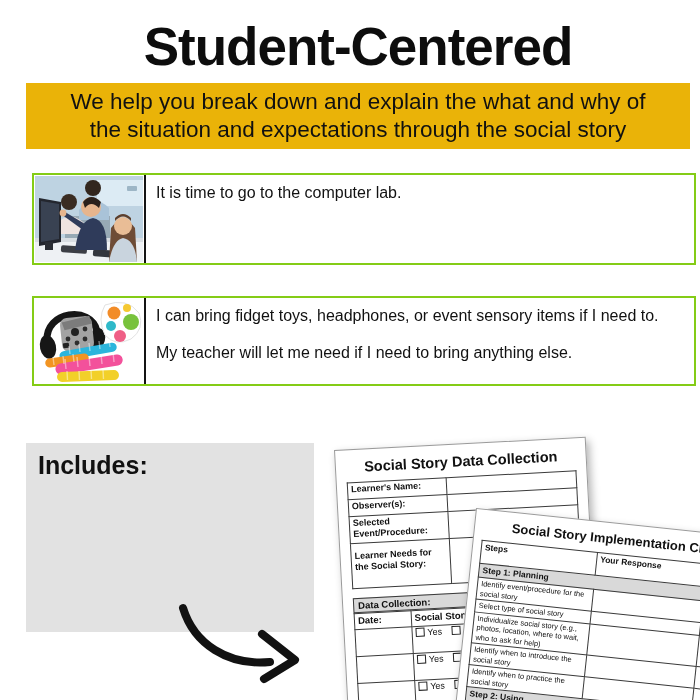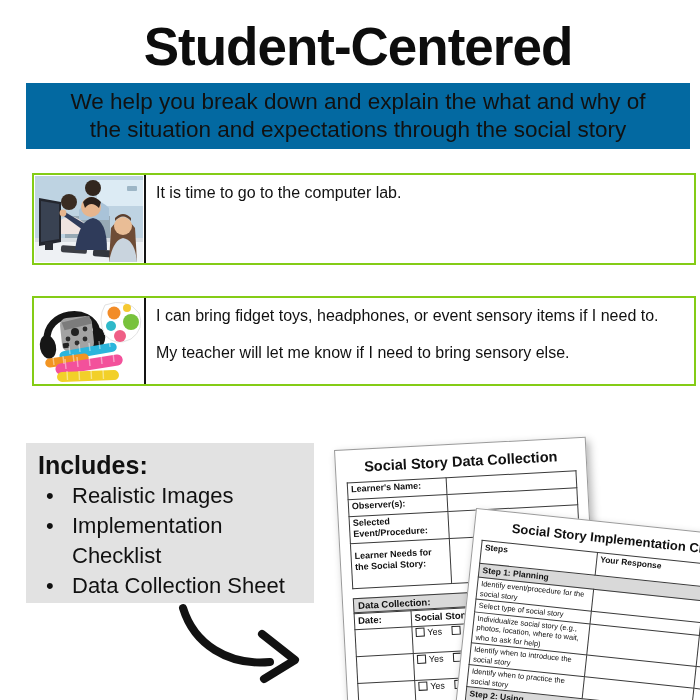--- a/index.html
+++ b/index.html
@@ -7,42 +7,42 @@
     position:relative;width:700px;height:700px;overflow:hidden;background:#ffffff;
     font-family:Liberation Sans, sans-serif;color:#111;margin-left:8px;
   }
   
   .page-title{
     position:absolute;top:16px;left:0;width:700px;text-align:center;
     font-size:53px;font-weight:800;letter-spacing:-1px;color:#0d0d0d;
   }
   
   .subtitle-band{
-    position:absolute;left:18px;top:83px;width:664px;height:66px;background:#0369a1;
+    position:absolute;left:18px;top:83px;width:664px;height:66px;background:#eab308;
     display:flex;align-items:center;justify-content:center;box-sizing:border-box;padding:0 40px;
   }
   .subtitle-band p{margin:0;text-align:center;font-size:22.5px;line-height:28px;font-weight:500;}
   
   .story-card{
     position:absolute;left:24px;width:664px;border:2px solid #84cc16;background:#fff;
     display:flex;box-sizing:border-box;
   }
   .card-1{top:173px;height:92px;}
   .card-2{top:296px;height:90px;}
   .card-photo{
     width:112px;flex:0 0 112px;border-right:2px solid #141414;box-sizing:border-box;
     background:#fff;display:flex;align-items:center;justify-content:center;overflow:hidden;
   }
   .card-photo svg{display:block;}
   .card-text{flex:1;padding:6px 10px;box-sizing:border-box;}
   .card-text p{margin:0;font-size:16px;line-height:23px;}
   .card-text p + p{margin-top:14px;}
   
   .includes-box{
-    position:absolute;left:18px;top:443px;width:288px;height:160px;background:#e2e2e2;
+    position:absolute;left:18px;top:443px;width:288px;height:189px;background:#e2e2e2;
     box-sizing:border-box;padding:8px 6px 12px 12px;
   }
   .includes-box h2{margin:0;font-size:25px;font-weight:800;line-height:28px;}
   .includes-box ul{margin:2px 0 0 0;padding:0;list-style:none;}
   .includes-box li{
     position:relative;padding-left:34px;font-size:22px;line-height:30px;font-weight:500;
   }
   .includes-box li::before{content:"•";position:absolute;left:8px;top:0;}
   
   .arrow-wrap{position:absolute;left:150px;top:596px;width:150px;height:104px;}
@@ -161,31 +161,26 @@
             <path d="M34 47 l1 8 M44 45 l1 8 M54 44 l1 8 M64 42 l1 8 M74 40 l1 8"></path>
             <path d="M18 58 l1 8 M28 57 l1 8 M38 55 l1 8"></path>
             <path d="M30 60 l1 10 M42 58 l1 10 M54 57 l1 10 M66 55 l1 10 M78 53 l1 10"></path>
             <path d="M32 72 l0.5 9 M44 72 l0.5 9 M56 71 l0.5 9 M68 71 l0.5 9"></path>
           </g>
         </g>
       </svg>
     </div>
     <div class="card-text">
       <p>I can bring fidget toys, headphones, or event sensory items if I need to.</p>
-      <p>My teacher will let me know if I need to bring sensory else.</p>
+      <p>My teacher will let me need if I need to bring anything else.</p>
     </div>
   </div>
 
   <div class="includes-box">
     <h2>Includes:</h2>
-    <ul>
-      <li>Realistic Images</li>
-      <li>Implementation Checklist</li>
-      <li>Data Collection Sheet</li>
-    </ul>
   </div>
 
   <div class="arrow-wrap">
     <svg width="150" height="104" viewBox="0 0 150 104">
       <path d="M 25 12 C 36 48, 70 70, 112 66" fill="none" stroke="#121212" stroke-width="8" stroke-linecap="round"></path>
       <path d="M 104 38 L 137 64 L 106 83" fill="none" stroke="#121212" stroke-width="8" stroke-linecap="round" stroke-linejoin="round"></path>
     </svg>
   </div>
 
   <div class="sheet sheet-back">

